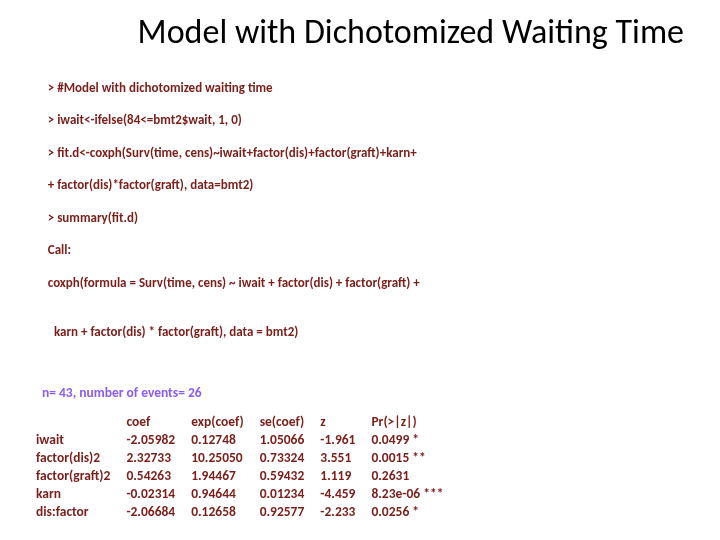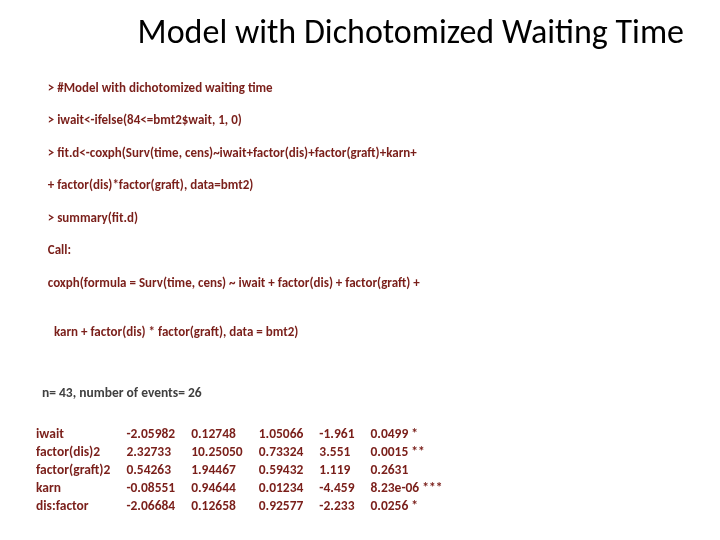--- a/index.html
+++ b/index.html
@@ -28,24 +28,24 @@
     font-weight: 700;
     line-height: 1.25;
     margin: 0 0 12px 0;
     white-space: pre-wrap;
   }
   .code .indent {
     padding-left: 18px;
     display: block;
   }
   .stats-line {
-    color: #404040;
+    color: #8b5cf6;
     font-size: 13.5px;
     font-weight: 700;
-    margin: 0 0 24px 6px;
+    margin: 0 0 12px 6px;
   }
   .tbl {
     font-family: Calibri, Arial, sans-serif;
     color: #7a1f1a;
     font-size: 13.5px;
     font-weight: 700;
     border-collapse: collapse;
     margin: 0 0 12px 0;
   }
   .tbl td {
@@ -69,20 +69,28 @@
     <span>&gt; summary(fit.d)</span><br>
     <span>Call:</span><br>
     <span>coxph(formula = Surv(time, cens) ~ iwait + factor(dis) + factor(graft) +</span><br>
     <span class="indent">karn + factor(dis) * factor(graft), data = bmt2)</span>
   </div>
 
   <div class="stats-line">n= 43, number of events= 26</div>
 
   <table class="tbl">
     <tbody>
+        <tr>
+      <td></td>
+      <td>coef</td>
+      <td>exp(coef)</td>
+      <td>se(coef)</td>
+      <td>z</td>
+      <td>Pr(&gt;|z|)</td>
+    </tr>
     <tr>
       <td>iwait</td>
       <td>-2.05982</td>
       <td>0.12748</td>
       <td>1.05066</td>
       <td>-1.961</td>
       <td>0.0499 *</td>
     </tr>
     <tr>
       <td>factor(dis)2</td>
@@ -95,21 +103,21 @@
     <tr>
       <td>factor(graft)2</td>
       <td> 0.54263</td>
       <td>1.94467</td>
       <td>0.59432</td>
       <td> 1.119</td>
       <td>0.2631</td>
     </tr>
     <tr>
       <td>karn</td>
-      <td>-0.08551</td>
+      <td>-0.02314</td>
       <td>0.94644</td>
       <td>0.01234</td>
       <td>-4.459</td>
       <td>8.23e-06 ***</td>
     </tr>
     <tr>
       <td>dis:factor</td>
       <td>-2.06684</td>
       <td>0.12658</td>
       <td>0.92577</td>

